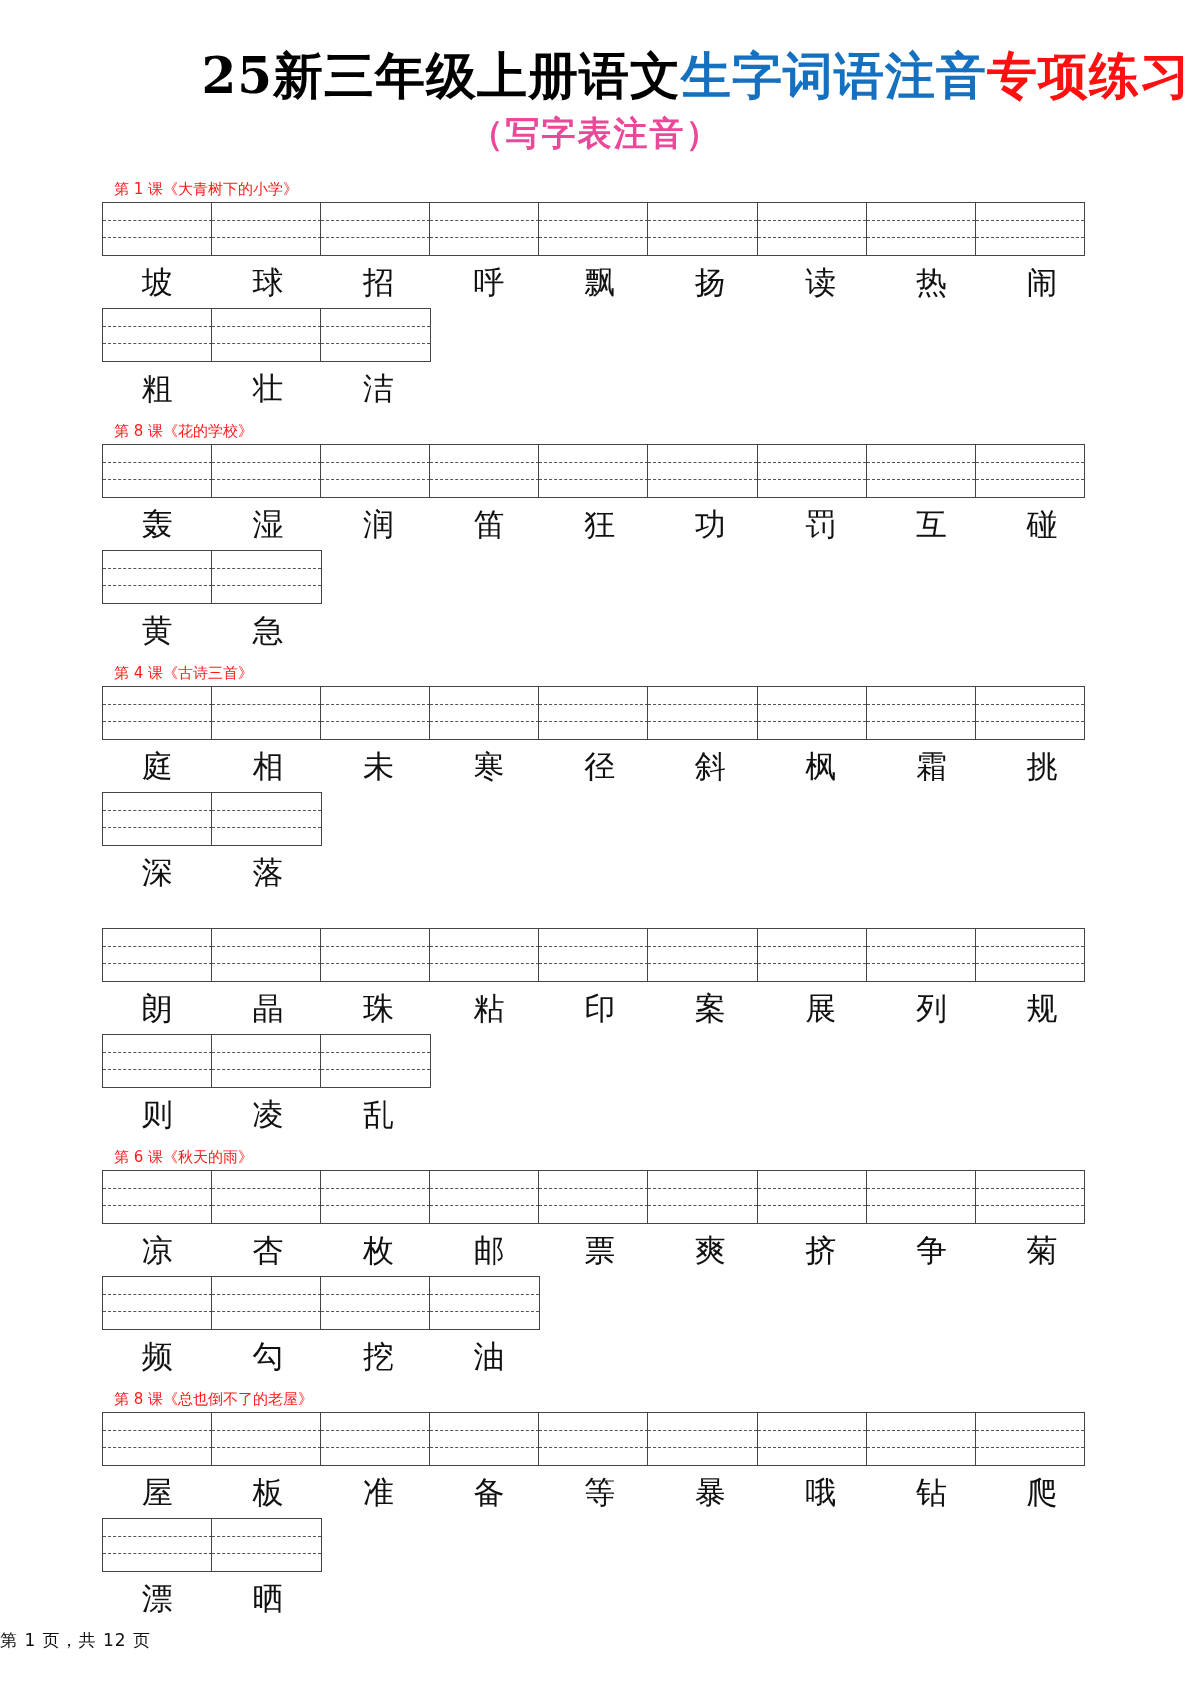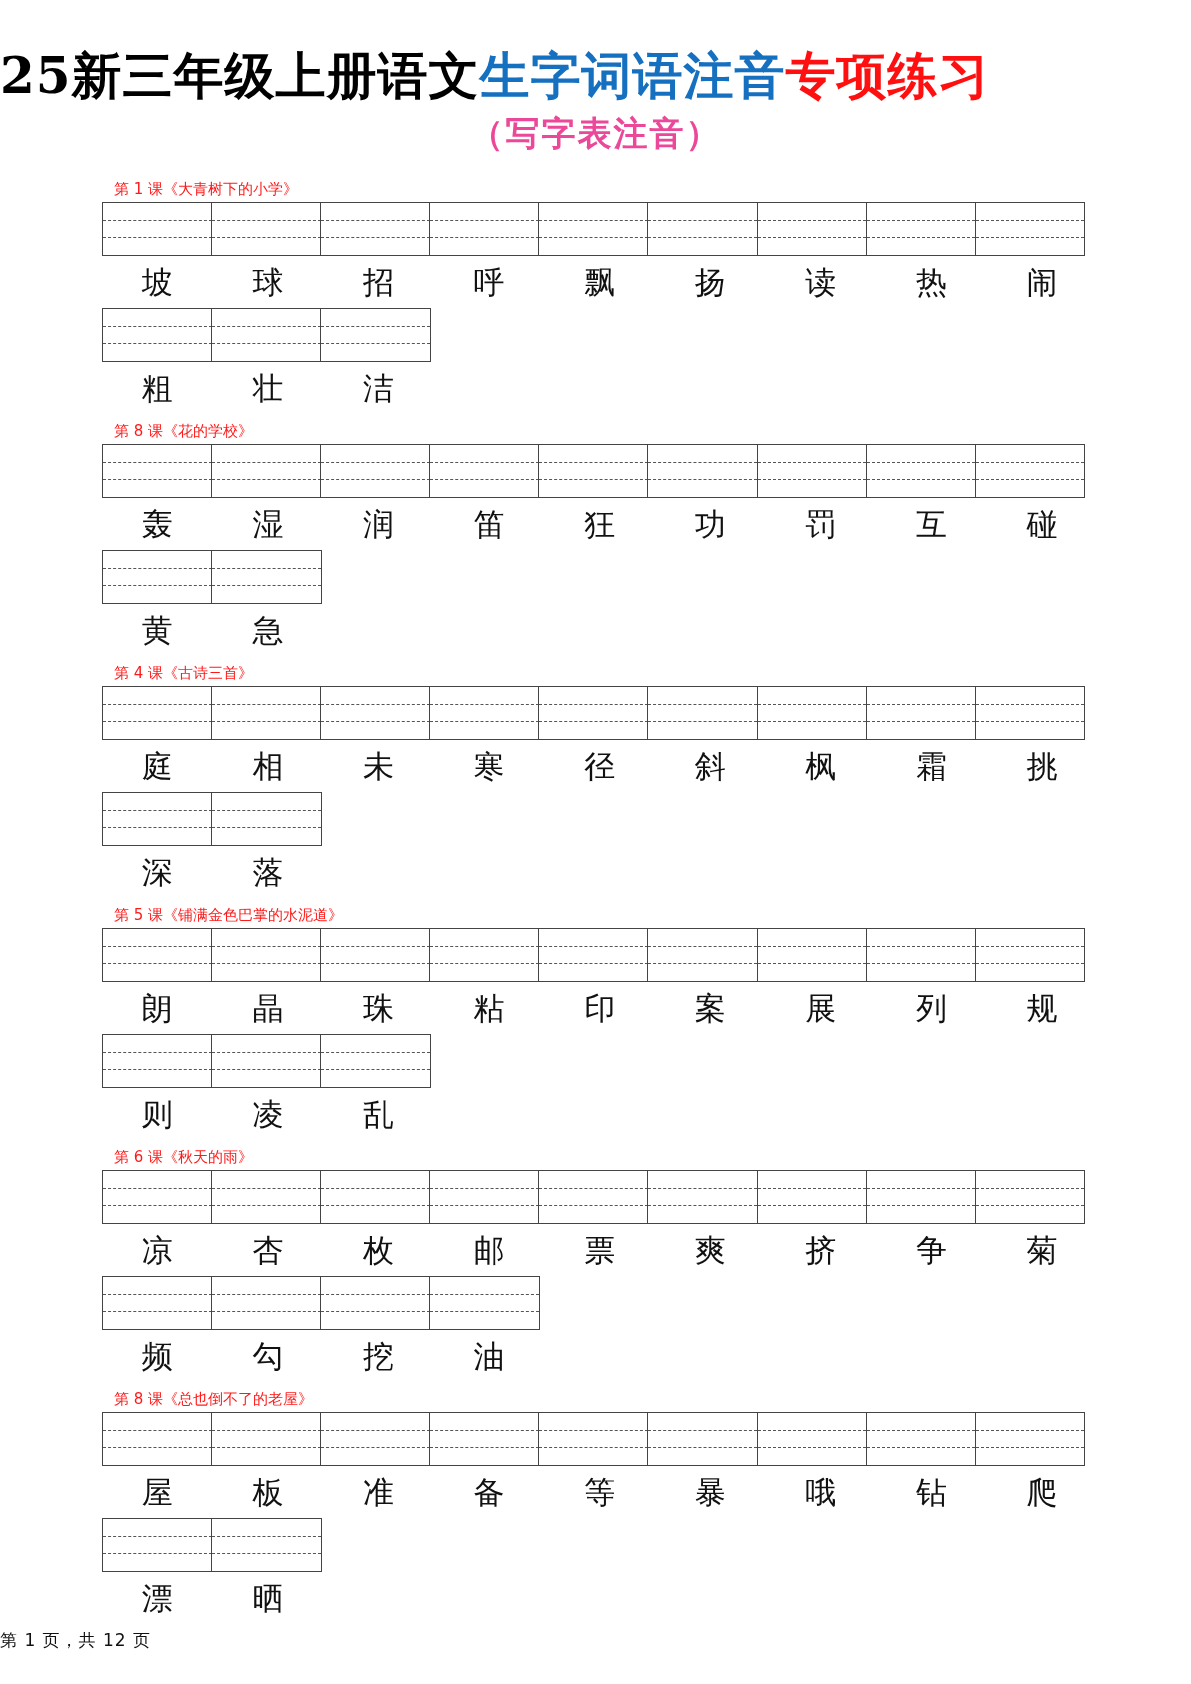--- a/index.html
+++ b/index.html
@@ -1,18 +1,18 @@
 <!DOCTYPE html>
 <html><head>
 <meta charset="utf-8">
 <style>
   html, body { margin: 0; padding: 0; background: #ffffff; }
   body { width: 1191px; height: 1684px; position: relative; overflow: hidden;
          font-family: "DejaVu Sans", sans-serif; color: #000; }
-  .title { position: absolute; left: 0; top: 46px; width: 1191px; text-align: left;
+  .title { position: absolute; left: 0; top: 46px; width: 1191px; text-align: right;
            font-family: "DejaVu Serif", serif; font-weight: bold; font-size: 50px;
            line-height: 60px; letter-spacing: 1px; white-space: nowrap; }
   .title .t-black { color: #000000; }
   .title .t-blue { color: #1670c0; }
   .title .t-red { color: #ff1010; }
   .subtitle { position: absolute; left: 0; top: 110px; width: 1191px; text-align: center;
               font-family: "DejaVu Sans", sans-serif; font-weight: bold; font-size: 34px;
               line-height: 46px; color: #ec4899; letter-spacing: 2px; }
   .lesson { position: absolute; left: 102px; width: 996px; }
   .lesson-label { position: absolute; left: 12px; top: 0; height: 26px; font-size: 15px;
@@ -135,21 +135,20 @@
       <div class="grid-row" style="top: 132px;">
         <div class="cell"></div>
         <div class="cell"></div>
       </div>
       <div class="char-row" style="top: 186px;">
         <div class="char">深</div>
         <div class="char">落</div>
       </div>
     </div>
     <div class="lesson" style="top: 902px; height: 240px;">
-      <div class="lesson-label">第 5 课《铺满金色巴掌的水泥道》</div>
       <div class="grid-row" style="top: 26px;">
         <div class="cell"></div>
         <div class="cell"></div>
         <div class="cell"></div>
         <div class="cell"></div>
         <div class="cell"></div>
         <div class="cell"></div>
         <div class="cell"></div>
         <div class="cell"></div>
         <div class="cell"></div>

